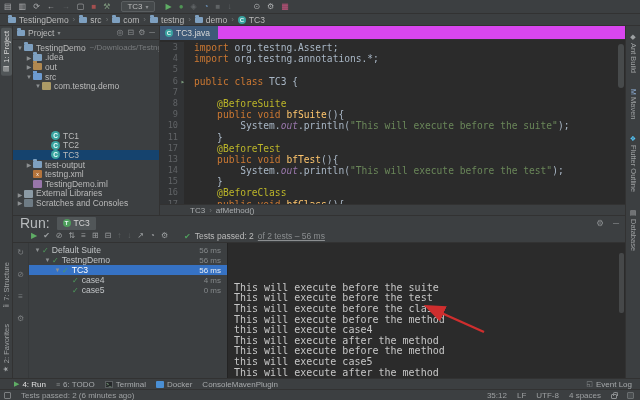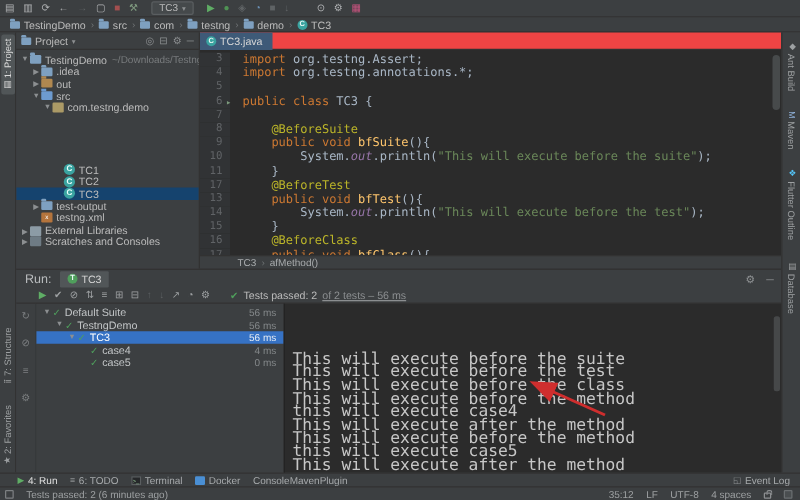--- a/index.html
+++ b/index.html
@@ -54,56 +54,56 @@
   .fi.folder-src { background:#6d9bd0; } .fi.folder-src:before { content:""; position:absolute; top:-2px; left:0; width:4px; height:2px; background:inherit; }
   .fi.package { background:#ab9a66; height:8px; }
   .fi.xml { background:#b4743c; height:8px; color:#fff; font-size:5px; text-align:center; line-height:8px; }
   .fi.iml { background:#9876aa; height:8px; }
   .fi.lib { background:#8c9ba5; height:8px; }
   .fi.scratch { background:#6e7b84; height:8px; }
   .ci { width:9px; height:9px; border-radius:50%; background:#3aa3a0; color:#eafffc; font-size:6.5px; font-weight:bold; text-align:center; line-height:9px; display:inline-block; }
 
   
   .editor { flex:1 1 auto; display:flex; flex-direction:column; min-width:0; background:#2b2b2b; }
-  .tabbar { height:14px; background:#ef4444; border-bottom:1px solid #323232; display:flex; align-items:center; flex:0 0 auto; }
+  .tabbar { height:14px; background:#d946ef; border-bottom:1px solid #323232; display:flex; align-items:center; flex:0 0 auto; }
   .etab { height:14px; background:#3e5a78; display:flex; align-items:center; gap:3px; padding:0 8px 0 5px; color:#d6d6d6; font-size:8.5px; }
   .code-wrap { flex:1; position:relative; overflow:hidden; font-family:"DejaVu Sans Mono", monospace; font-size:9.6px; line-height:11.2px; }
   .code-lines { position:absolute; inset:0; padding-top:2px; }
   .cline { display:flex; height:11.2px; white-space:pre; }
   .lnum { width:24px; flex:0 0 auto; text-align:right; padding-right:6px; color:#606366; background:#313335; font-size:8.6px; position:relative; }
   .lnum .gico { position:absolute; right:-1px; top:1px; font-size:7px; color:#7c9a7c; }
   .lcode { padding-left:10px; }
   .kw { color:#cc7832; } .ann { color:#bbb529; } .fn { color:#ffc66d; } .str { color:#6a8759; } .fld { color:#9876aa; font-style:italic; } .pln { color:#a9b7c6; }
   .escroll { position:absolute; right:1px; top:4px; width:6px; height:44px; background:#565a5c; border-radius:3px; opacity:.65; }
   .ecrumbs { height:11px; background:#3c3f41; border-top:1px solid #323232; display:flex; align-items:center; gap:4px; padding:0 8px 0 30px; font-size:8px; color:#a9acae; flex:0 0 auto; }
 
   
   .runpanel { flex:1 1 auto; background:#3c3f41; border-top:1px solid #323232; display:flex; flex-direction:column; min-height:0; }
   .run-head { height:14px; display:flex; align-items:center; padding:0 4px; gap:4px; flex:0 0 auto; }
-  .run-title { color:#b9bcbe; font-size:10px; padding:0 3px; }
+  .run-title { color:#b9bcbe; font-size:14px; padding:0 3px; }
   .run-tab { height:13px; background:#515658; display:flex; align-items:center; gap:3px; padding:0 6px; font-size:8.5px; color:#d4d4d4; border-radius:1px; }
   .run-head .spacer { flex:1; }
   .rh-ico { color:#8c8f91; font-size:8.5px; padding:0 2px; }
   .run-toolbar { height:13px; display:flex; align-items:center; padding:0 4px 0 18px; gap:6px; border-bottom:1px solid #323232; flex:0 0 auto; }
   .rt-ico { font-size:8px; color:#9da0a2; line-height:1; }
   .rt-ico.green { color:#5fad65; } .rt-ico.dim { color:#5d6163; }
   .run-status { margin-left:10px; font-size:8.5px; display:flex; gap:4px; align-items:center; }
   .run-status .chk { color:#4f9f5c; font-size:8px; }
   .run-status .dimtxt { color:#8b8e90;text-decoration:underline; }
   .run-body { flex:1; display:flex; min-height:0; }
   .run-ltb { width:16px; display:flex; flex-direction:column; align-items:center; gap:14px; padding-top:6px; flex:0 0 auto; border-right:1px solid #36393b; }
   .run-ltb .rt-ico { color:#7c7f81; }
   .testtree { width:198px; flex:0 0 auto; padding-top:2px; overflow:hidden; }
   .ttrow { height:10px; display:flex; align-items:center; font-size:8.6px; color:#c1c4c6; padding-right:6px; white-space:nowrap; }
   .ttrow .twist { width:9px; text-align:center; color:#8c8f91; font-size:6px; }
   .ttrow .chk { color:#4f9f5c; margin-right:3px; font-size:8px; }
   .ttrow.selected { background:#3672c4; color:#ffffff; }
   .ttrow .time { margin-left:auto; color:#84888a; font-size:8px; }
   .ttrow.selected .time { color:#e6ecf5; }
-  .console { flex:1; background:#2b2b2b; border-left:1px solid #232323; font-family:"DejaVu Sans Mono", monospace; font-size:13px; line-height:10.6px; color:#c7c7c7; padding:8px 0 0 6px; overflow:hidden; position:relative; white-space:pre; }
+  .console { flex:1; background:#2b2b2b; border-left:1px solid #232323; font-family:"DejaVu Sans Mono", monospace; font-size:10px; line-height:10.6px; color:#c7c7c7; padding:8px 0 0 6px; overflow:hidden; position:relative; white-space:pre; }
   .cscroll { position:absolute; right:1px; top:10px; width:5px; height:60px; background:#585b5d; border-radius:2px; opacity:.6; }
 
   
   .winbar { height:11px; background:#3c3f41; border-top:1px solid #323232; display:flex; align-items:center; gap:10px; padding:0 8px 0 14px; font-size:8px; color:#a7aaac; flex:0 0 auto; }
   .wb-item { display:flex; align-items:center; gap:3px; }
   .wb-item.active { color:#e0e0e0; }
   .wb-ico { font-size:7px; color:#8c8f91; }
   .wb-term { width:8px; height:7px; background:#26282a; border:1px solid #5a5e60; font-size:4.5px; color:#9fd09f; line-height:6px; text-align:center; }
   .wb-docker { width:8px; height:7px; background:#4a8fd4; border-radius:1px; }
   .winbar .spacer { flex:1; }
@@ -269,20 +269,25 @@
               </div>
               <div class="trow" style="padding-left: 12px;">
                 <span class="twist">▶</span>
                 <span class="fi folder ticon"></span>
                 <span>test-output</span>
               </div>
               <div class="trow" style="padding-left: 12px;">
                 <span class="twist"></span>
                 <span class="fi xml ticon">x</span>
                 <span>testng.xml</span>
+              </div>
+              <div class="trow" style="padding-left: 12px;">
+                <span class="twist"></span>
+                <span class="fi iml ticon"></span>
+                <span>TestingDemo.iml</span>
               </div>
               <div class="trow" style="padding-left: 3px; align-items: flex-end;">
                 <span class="twist">▶</span>
                 <span class="fi lib ticon"></span>
                 <span>External Libraries</span>
               </div>
               <div class="trow" style="padding-left: 3px;">
                 <span class="twist">▶</span>
                 <span class="fi scratch ticon"></span>
                 <span>Scratches and Consoles</span>

